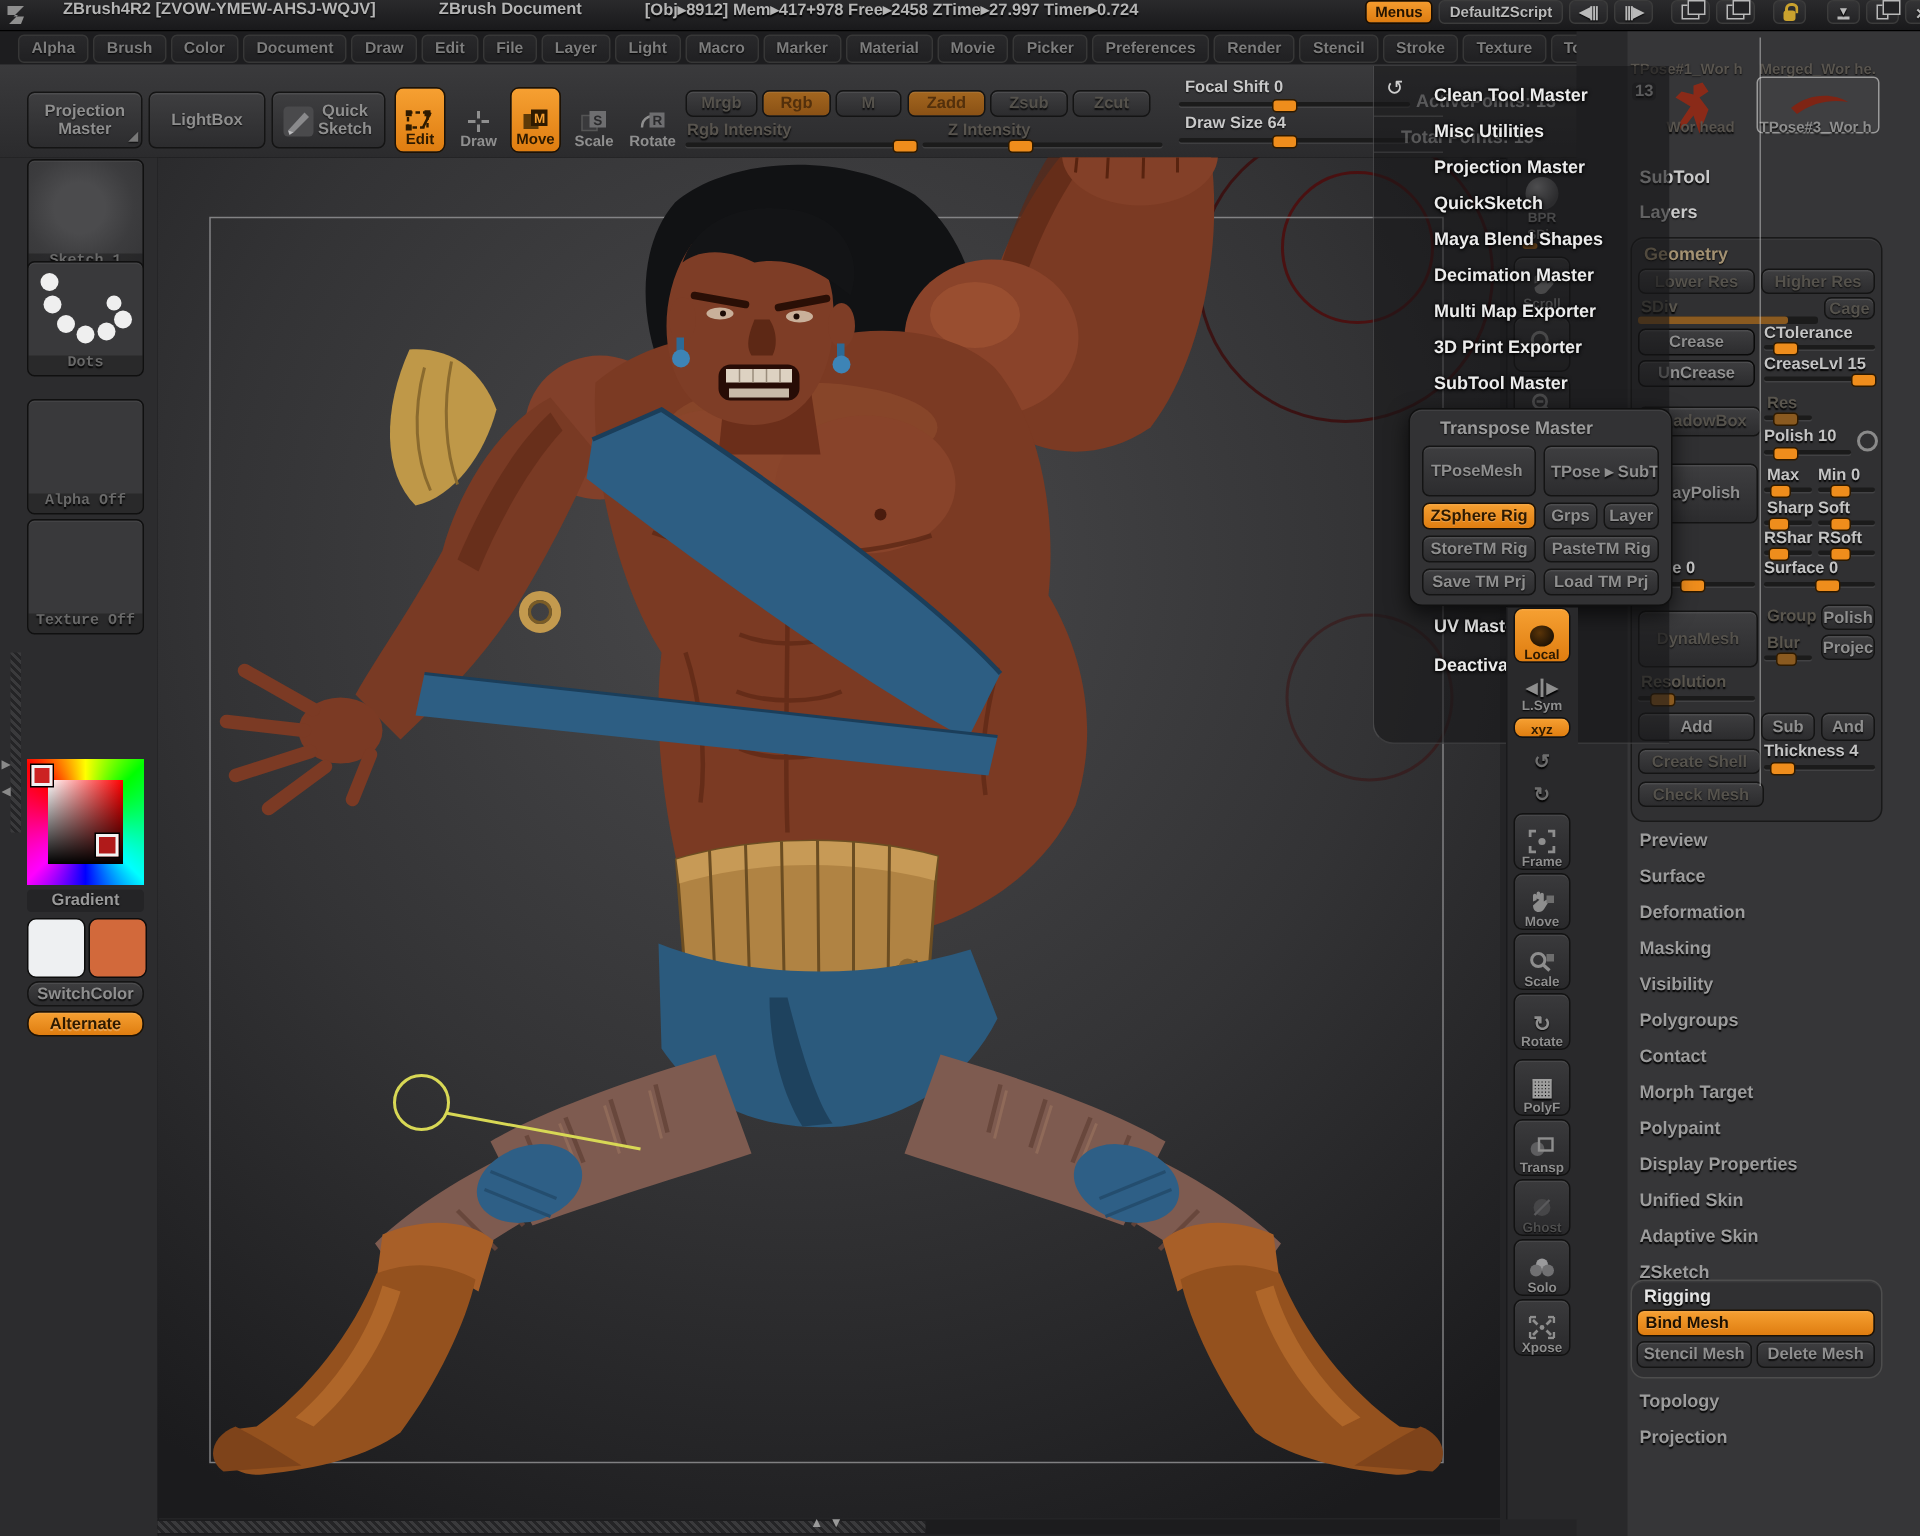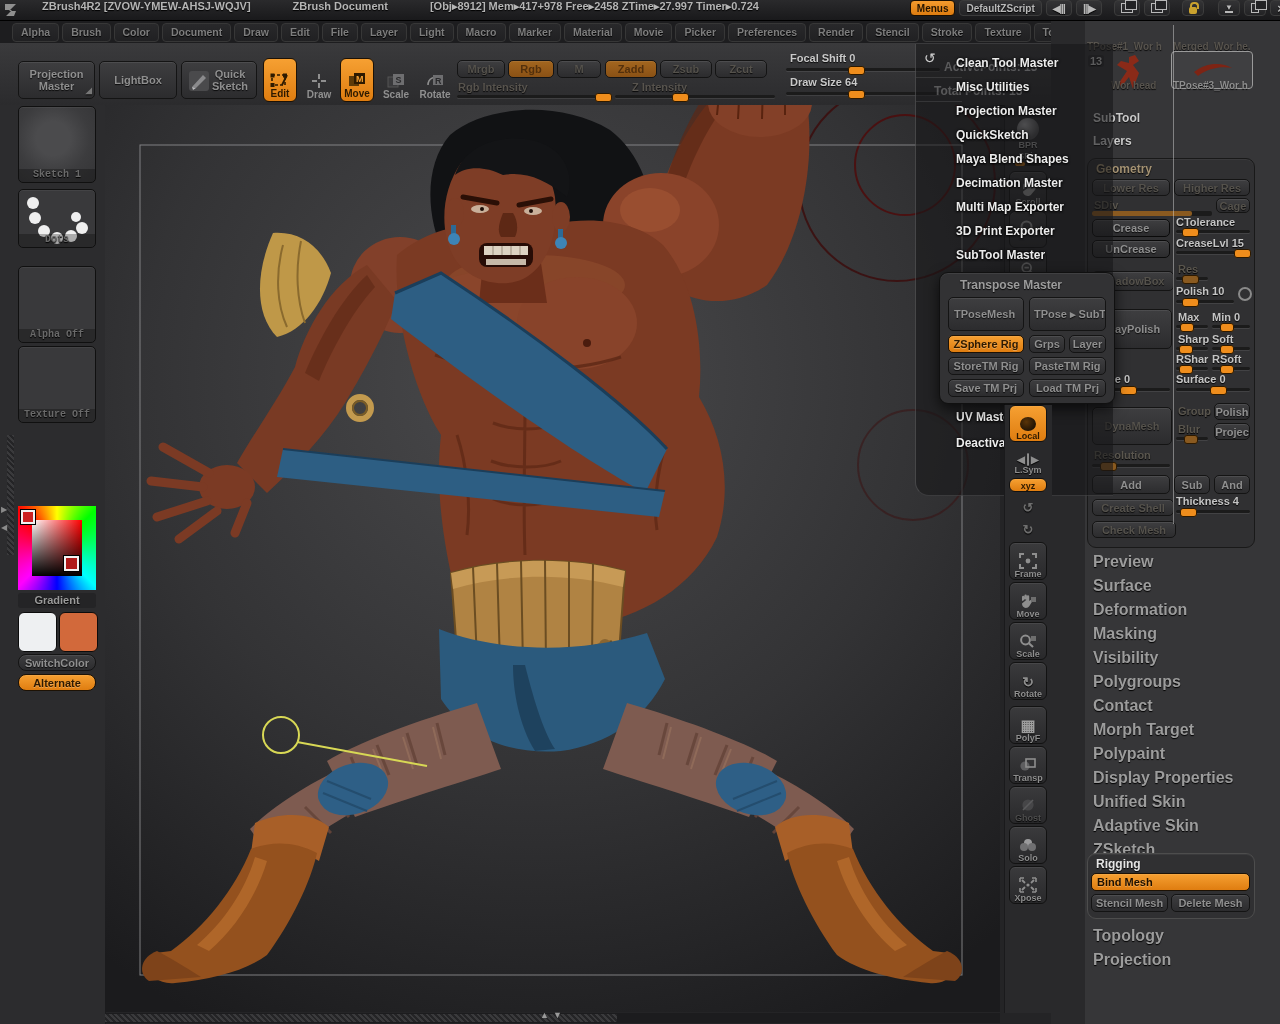--- a/index.html
+++ b/index.html
@@ -45,21 +45,21 @@
   .railbtn{position:absolute;left:4px;width:38px;box-sizing:border-box;border:1px solid #121212;border-radius:6px;background:linear-gradient(#3a3a3c,#29292b);display:flex;flex-direction:column;align-items:center;justify-content:flex-end;color:#8e8e8e;font-size:9px;font-weight:bold;text-shadow:0 1px 1px #000;box-shadow:inset 0 1px 0 rgba(255,255,255,.07);}
   .railbtn.dim{color:#4e4e4e;}
   .railbtn.orange{background:linear-gradient(#f6a032,#df7d10);color:#2e1a00;text-shadow:none;}
   .railbtn.noframe{border-color:transparent;background:transparent;box-shadow:none;}
   .rico{display:block;}
   
   #toolpanel{position:absolute;left:1051px;top:21px;width:229px;height:1003px;background:#29292b;}
   #toolpanel .inner{position:absolute;left:34px;top:0;width:195px;height:1003px;background:#363638;}
   .panel-sec{position:absolute;left:2px;width:166px;background:#303032;border:1px solid #191919;border-radius:9px;box-shadow:inset 0 1px 0 rgba(255,255,255,.05);}
   .sechead{position:absolute;font-weight:bold;font-size:12px;color:#a39172;text-shadow:0 1px 1px #000;white-space:nowrap;}
-  .listitem{font-weight:bold;font-size:16px;color:#9c9c9c;text-shadow:0 1px 1px #000;height:24px;}
+  .listitem{font-weight:bold;font-size:12px;color:#9c9c9c;text-shadow:0 1px 1px #000;height:24px;}
   .glabel{position:absolute;font-weight:bold;font-size:11px;color:#c4c4c4;text-shadow:0 1px 1px #000;white-space:nowrap;}
   .glabel.dim{color:#5a564e;}
   
   #zplugin-menu{position:absolute;left:915px;top:44px;width:197px;height:451px;background:rgba(22,22,24,.58);border-left:1px solid rgba(140,140,140,.35);border-bottom:1px solid rgba(140,140,140,.25);border-radius:0 0 0 14px;z-index:50;}
   .zpitem{font-weight:bold;font-size:12px;color:#ececec;text-shadow:0 1px 2px #000,0 0 3px #000;height:24px;padding-left:40px;white-space:nowrap;}
   #transpose{position:absolute;left:23px;top:228px;width:174px;height:130px;background:#323234;border:1px solid #101010;border-radius:9px;box-shadow:0 5px 14px rgba(0,0,0,.65),inset 0 1px 0 rgba(255,255,255,.07);z-index:55;}
   .ghosttext{position:absolute;font-weight:bold;font-size:12px;color:rgba(220,220,220,.30);white-space:nowrap;}
   .csslock{display:inline-block;width:9px;height:7px;background:#caa22e;border-radius:2px;position:relative;margin-top:5px;}
   .csslock:before{content:"";position:absolute;left:1px;top:-5px;width:5px;height:5px;border:2px solid #caa22e;border-bottom:none;border-radius:4px 4px 0 0;}
   .dblrect{display:inline-block;width:10px;height:8px;border:1px solid #b9b9b9;position:relative;}
@@ -230,21 +230,21 @@
   </div>
 
   <div id="leftbar">
     <div class="abs hatch" style="left:7px;top:330px;width:7px;height:120px"></div>
     <span class="abs" style="left:1px;top:400px;color:#8a8a8a;font-size:8px">▶</span>
     <span class="abs" style="left:1px;top:418px;color:#8a8a8a;font-size:8px">◀</span>
 
     <div class="lbox" style="top:1px;height:77px;background:radial-gradient(circle at 45% 42%,#4b4b4d 0 28%,#3c3c3e 60%,#343436)">
       <div class="cap">Sketch 1</div>
     </div>
-    <div class="lbox" style="top:84px;height:59px">
+    <div class="lbox" style="top:69px;height:77px">
       <svg width="76" height="62" viewBox="0 0 76 62">
         <circle cx="14" cy="13" r="6" fill="#efefef"></circle>
           <circle cx="16" cy="28" r="6" fill="#efefef"></circle>
           <circle cx="25" cy="41" r="6" fill="#efefef"></circle>
           <circle cx="38" cy="48" r="6" fill="#efefef"></circle>
           <circle cx="52" cy="46" r="6" fill="#efefef"></circle>
           <circle cx="63" cy="38" r="6" fill="#efefef"></circle>
           <circle cx="57" cy="27" r="5" fill="#efefef"></circle>
       </svg>
       <div class="cap">Dots</div>

